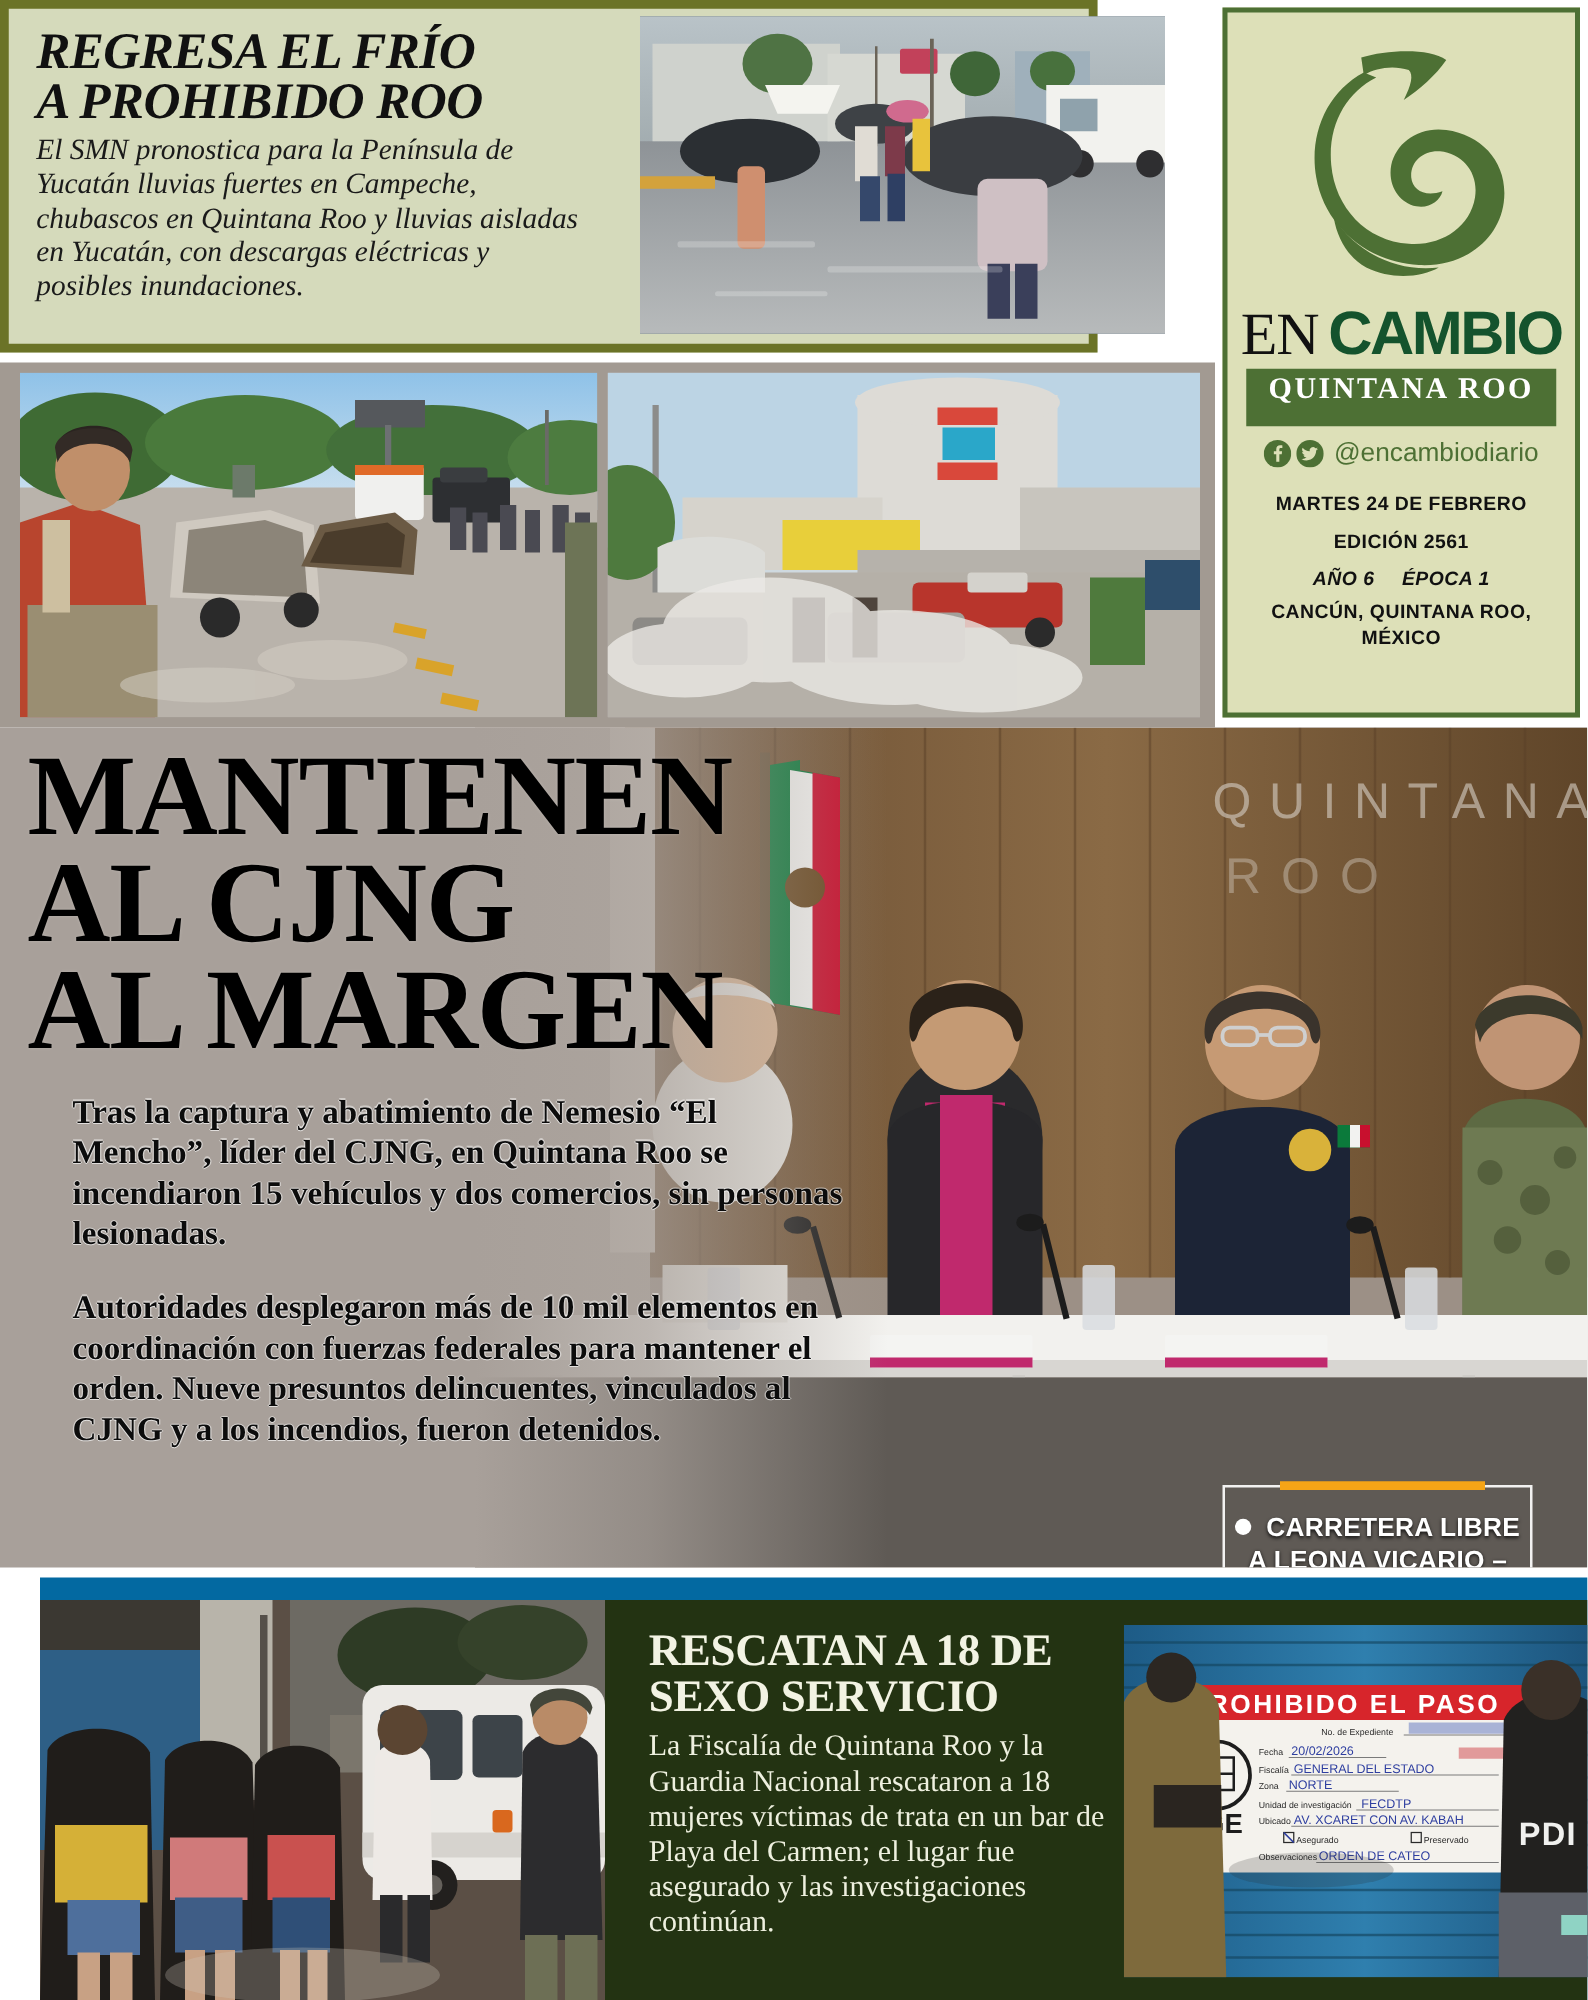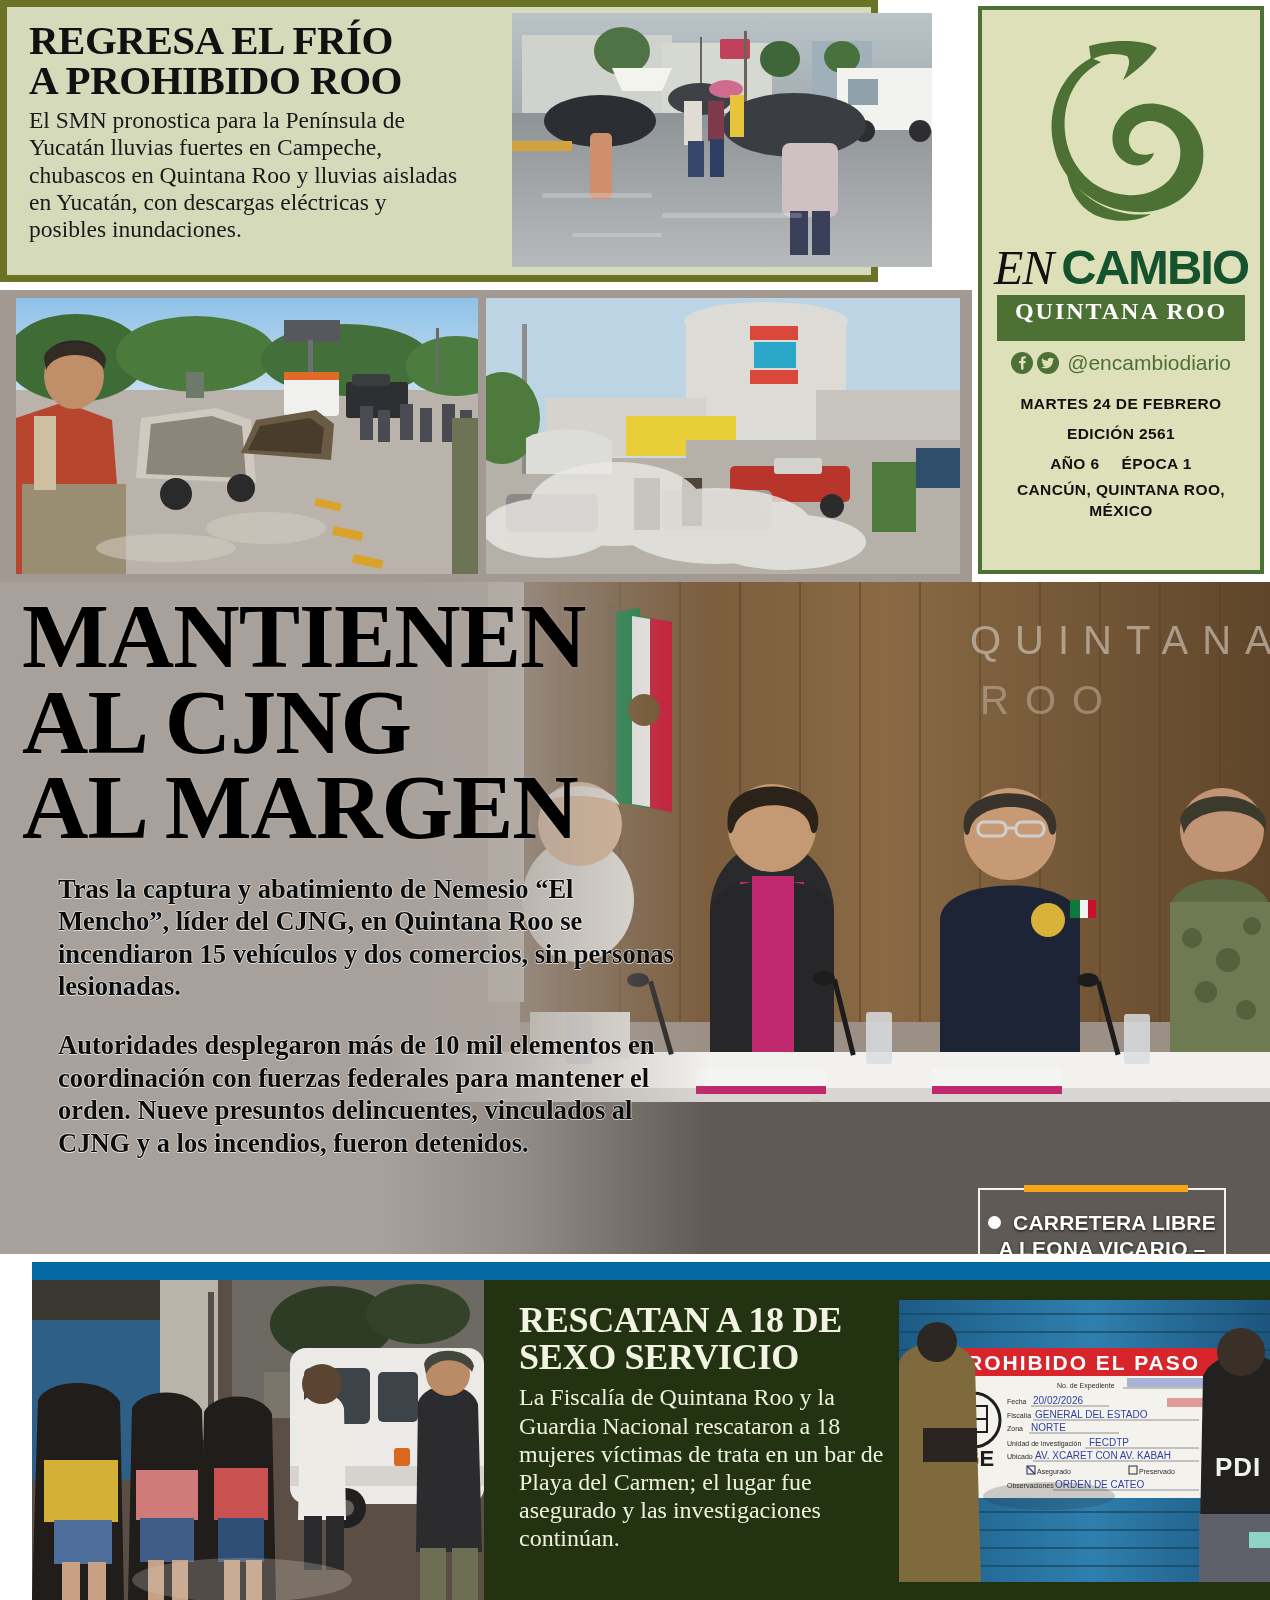--- a/index.html
+++ b/index.html
@@ -12,20 +12,21 @@
   }
   .page{position:relative;width:1270px;height:1600px;overflow:hidden;background:#fff;}
 
   
   .toprow{position:absolute;left:0;top:0;width:1270px;height:290px;}
 
   .weather-box{
     position:absolute;left:0;top:0;width:878px;height:282px;
     background:#d5dabb;border:7px solid #6b7327;box-sizing:border-box;
     display:flex;
+    font-style:italic;
   }
   .weather-text{width:470px;padding:14px 10px 0 22px;box-sizing:border-box;}
   .weather-head{
     font-family:"Liberation Serif",serif;font-weight:700;
     font-size:41px;line-height:0.97;color:#111;letter-spacing:-0.5px;
     margin:0 0 6px 0;
   }
   .weather-sub{
     font-family:"Liberation Serif",serif;font-weight:400;
     font-size:23.5px;line-height:1.17;color:#1a1a1a;margin:0;
@@ -47,21 +48,21 @@
     display:flex;flex-direction:column;align-items:center;
     padding:10px 12px 12px 12px;
   }
   .logo-mark{width:180px;height:225px;margin:4px 0 0 0;}
   .brand-row{
     display:flex;align-items:baseline;justify-content:center;
     width:100%;margin-top:-6px;
   }
   .brand-en{
     font-family:"Liberation Serif",serif;font-weight:400;
-    font-size:48px;color:#111;letter-spacing:-1px;line-height:1;font-style:italic;
+    font-size:48px;color:#111;letter-spacing:-1px;line-height:1;
   }
   .brand-cambio{
     font-family:"Liberation Sans",sans-serif;font-weight:700;
     font-size:49px;color:#14532d;letter-spacing:-2px;line-height:1;margin-left:8px;
   }
   .brand-bar{
     width:248px;background:#4d7034;color:#fff;text-align:center;
     font-family:"Liberation Serif",serif;font-weight:700;
     font-size:24px;letter-spacing:2px;padding:3px 0 16px 0;margin-top:3px;
   }
@@ -72,21 +73,21 @@
   .social-icon{width:22px;height:22px;display:block;}
   .social-handle{
     font-family:"Liberation Sans",sans-serif;font-size:21px;color:#4d7034;
     margin-left:4px;font-weight:400;
   }
   .issue-block{
     margin-top:14px;text-align:center;width:100%;
     font-family:"Liberation Sans",sans-serif;font-weight:700;
     font-size:15.5px;color:#111;letter-spacing:0.4px;line-height:1.95;
   }
-  .issue-block .epoca-row{display:block;}
+  .issue-block .epoca-row{display:block;font-style:italic;}
   .epoca-gap{display:inline-block;width:22px;}
 
   
   .banner{
     position:absolute;left:0;top:290px;width:972px;height:292px;
     background:#a29a92;
   }
   .banner .bphoto{position:absolute;top:8px;height:276px;overflow:hidden;}
   .bphoto-a{left:16px;width:462px;}
   .bphoto-b{left:486px;width:474px;}

